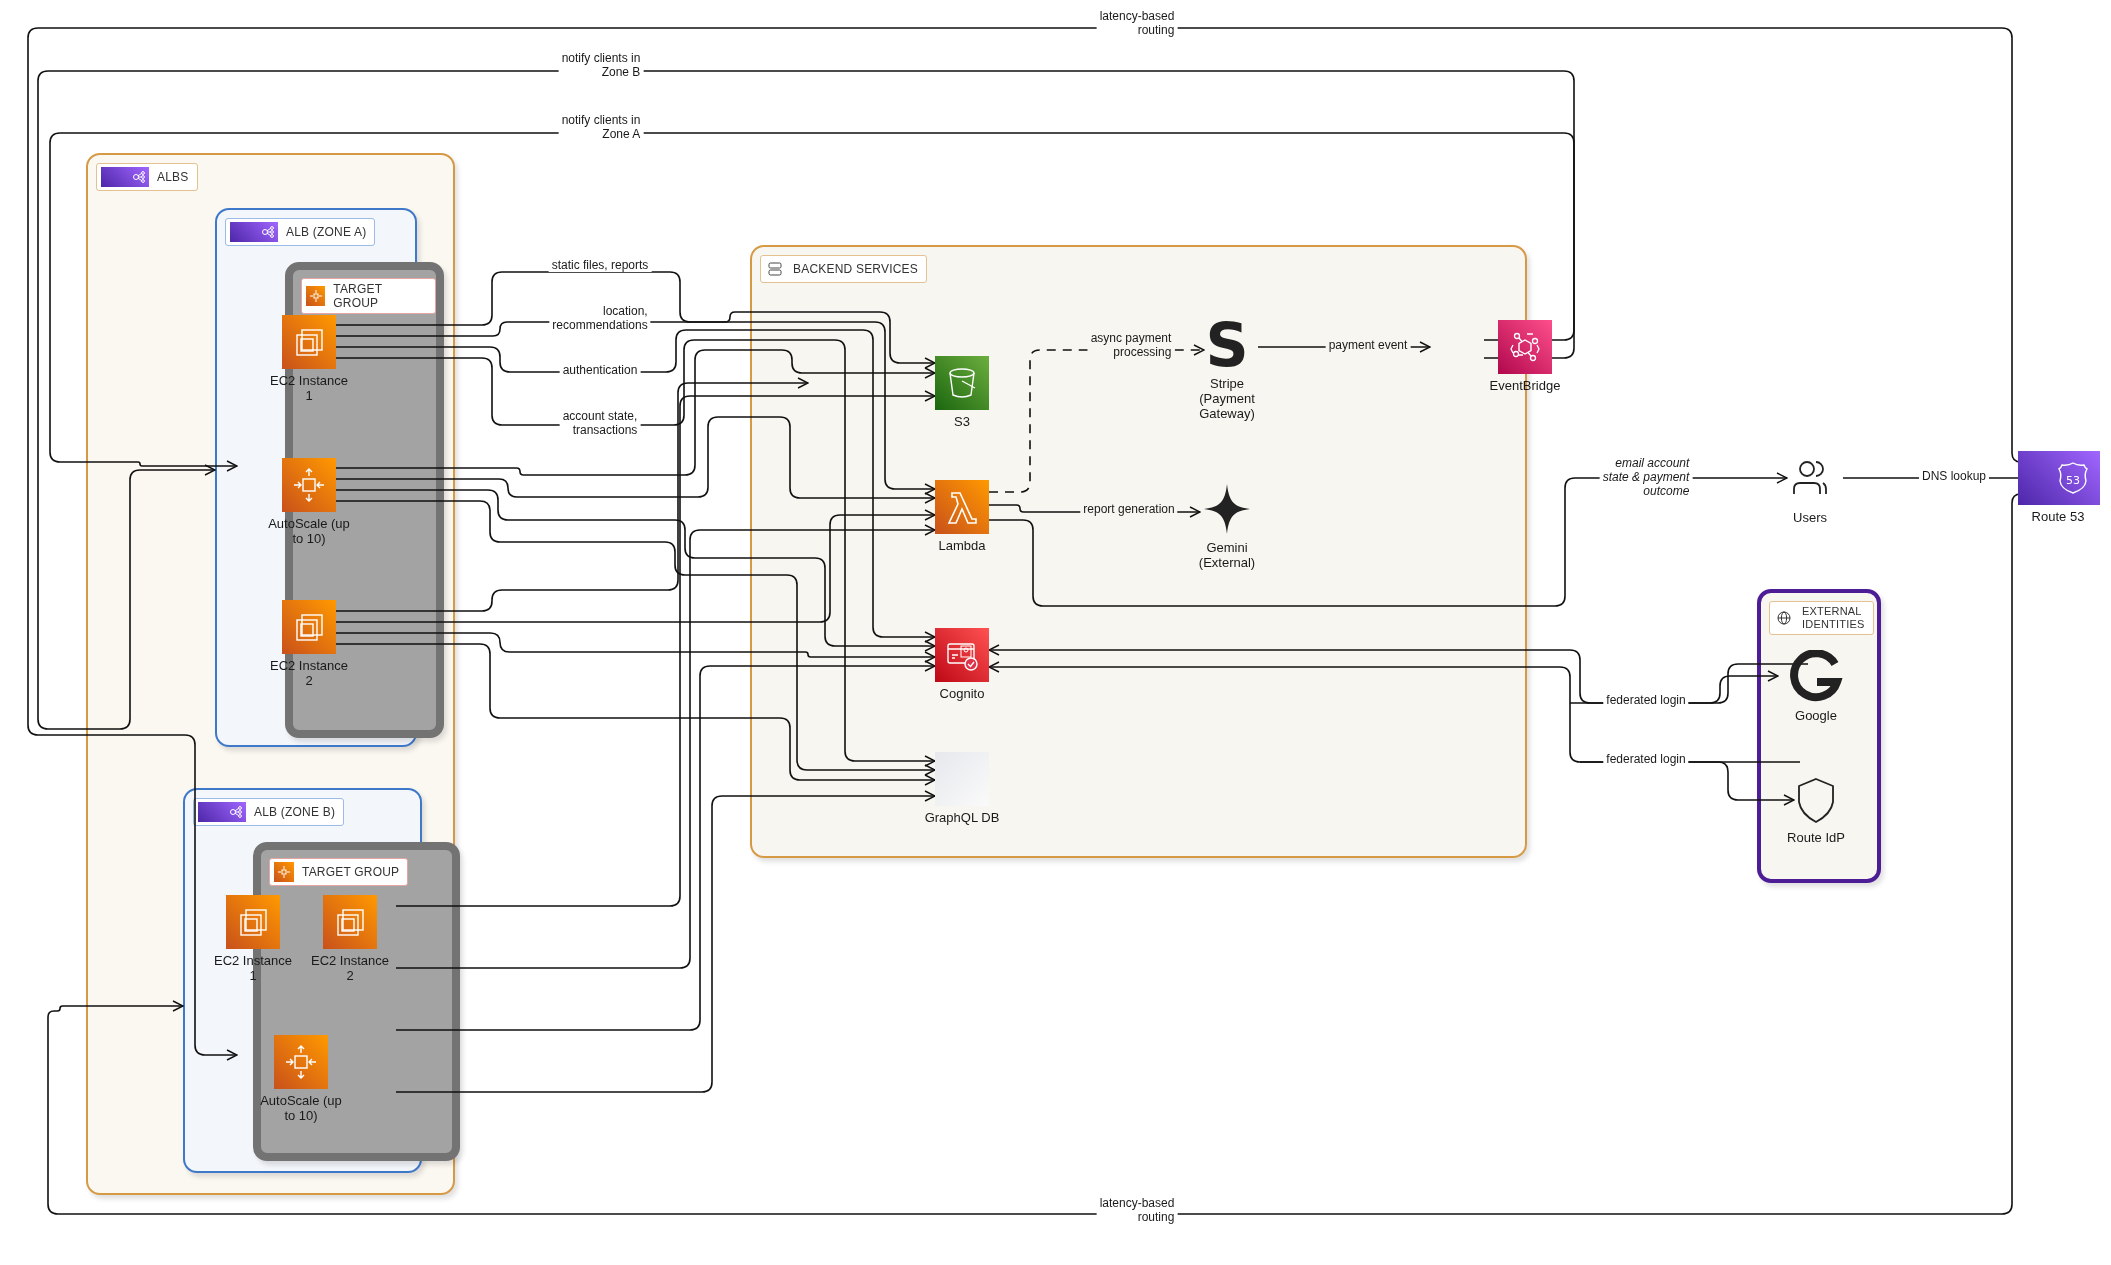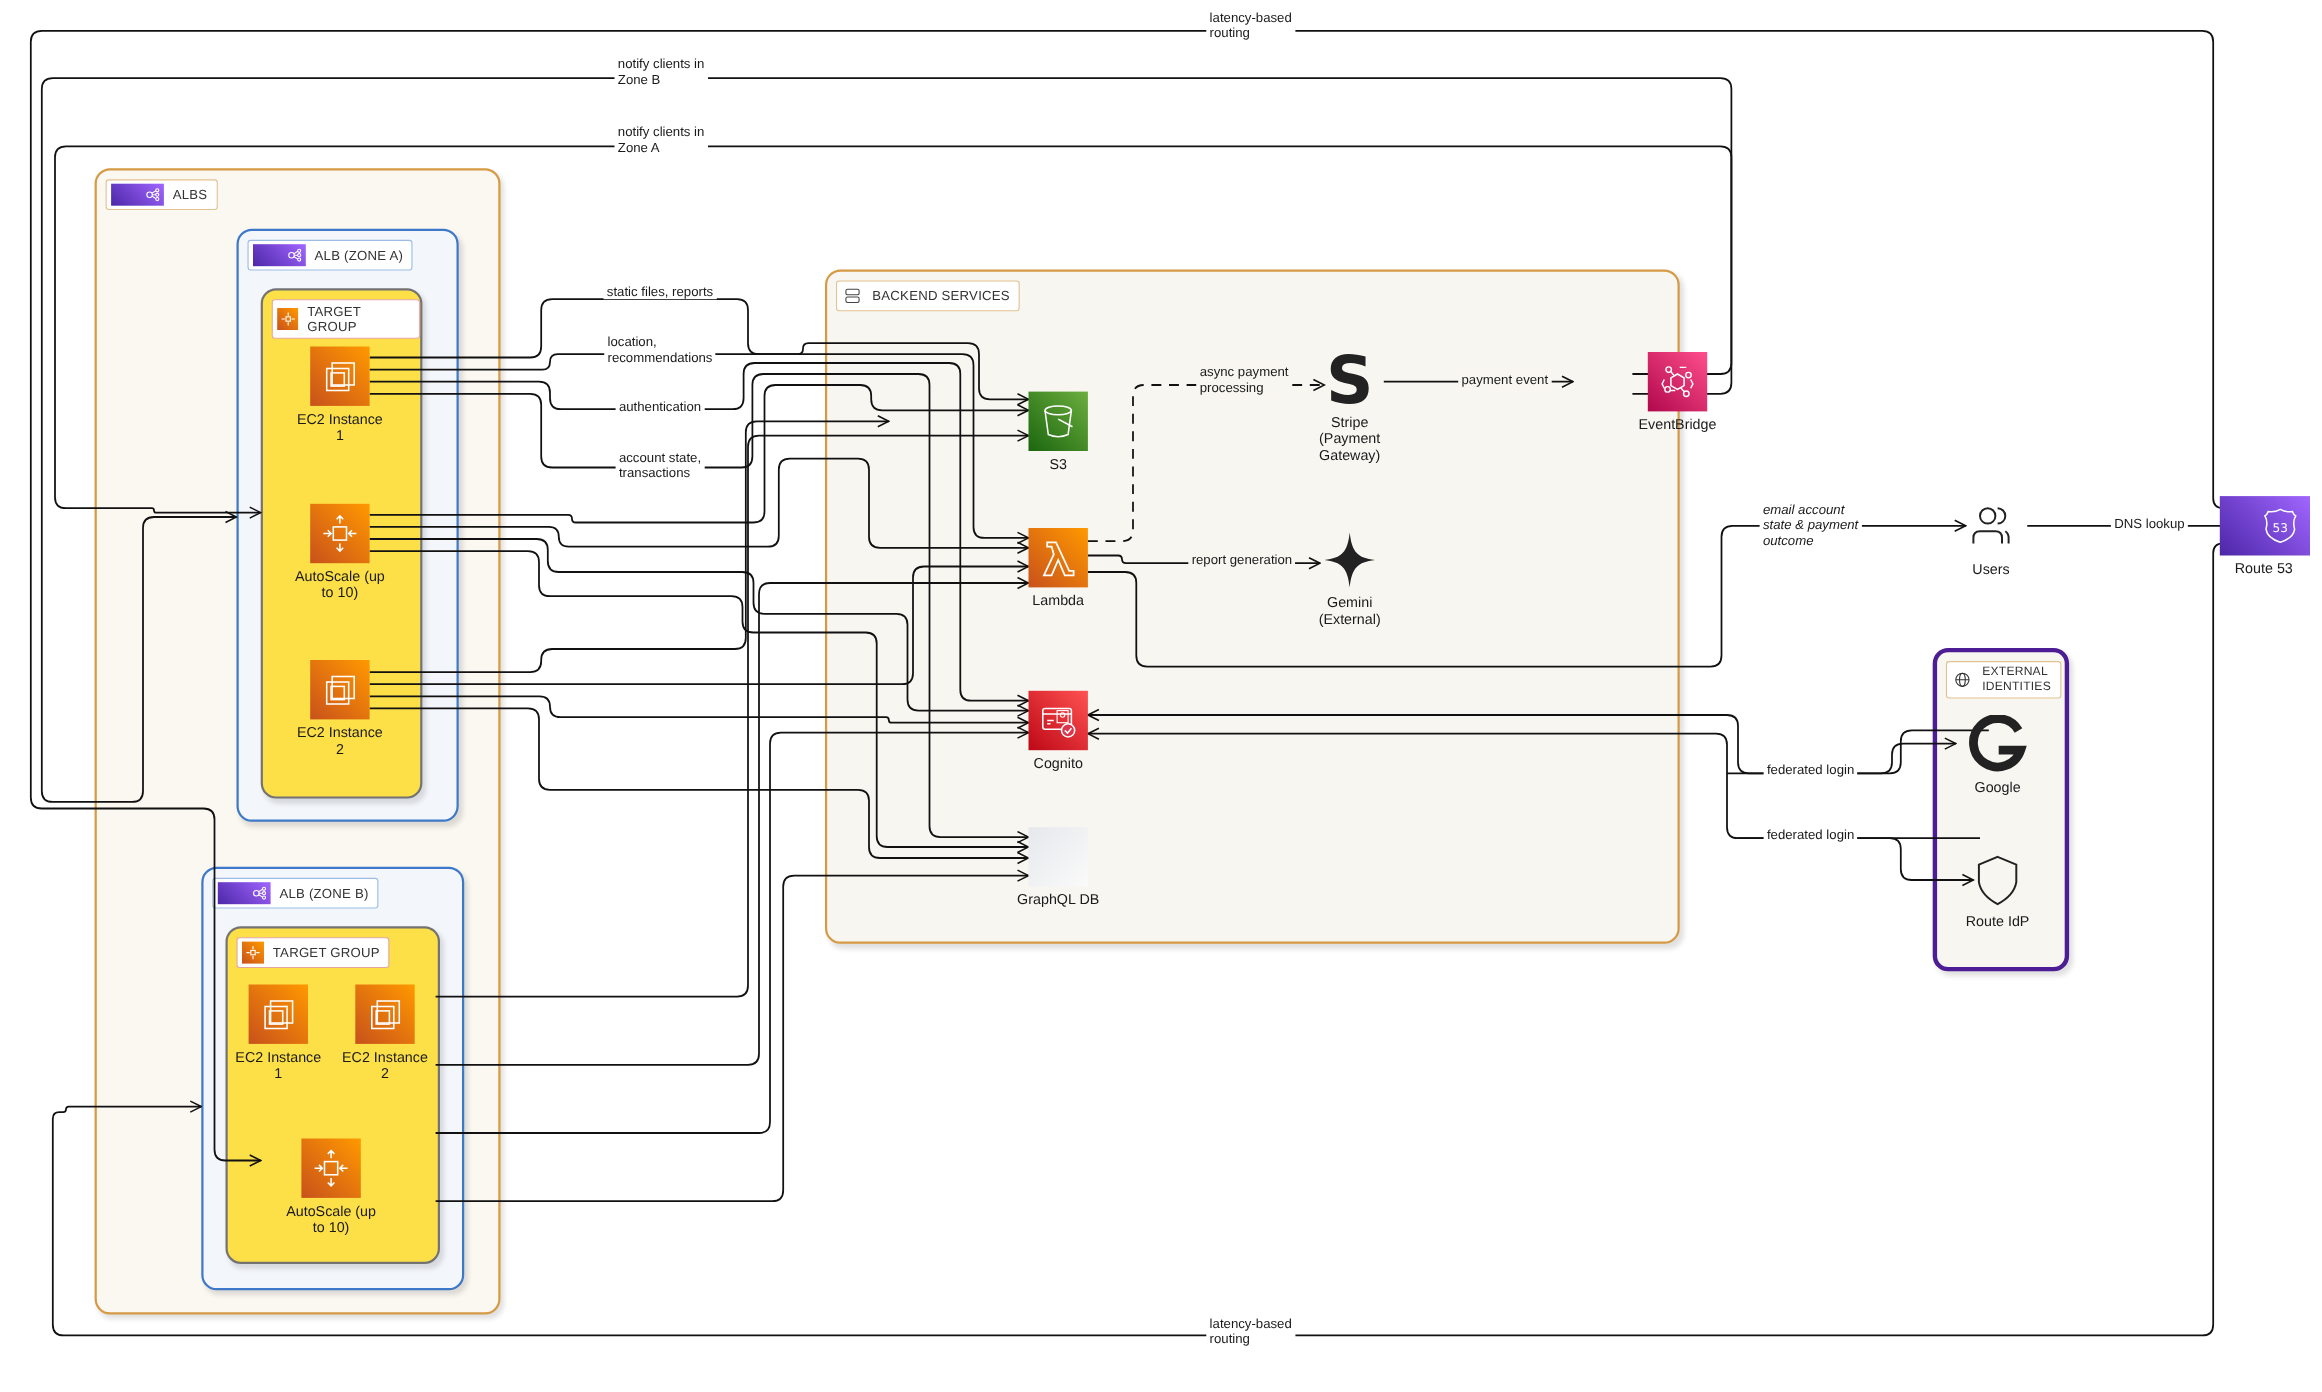--- a/index.html
+++ b/index.html
@@ -1,39 +1,39 @@
 <!DOCTYPE html>
 <html><head>
 <meta charset="utf-8">
 <style>
   html,body{margin:0;padding:0;background:#fff;}
   body{width:2111px;height:1265px;position:relative;overflow:hidden;font-family:"Liberation Sans",sans-serif;color:#1a1a1a;}
   #wires{position:absolute;left:0;top:0;width:2111px;height:1265px;z-index:3;pointer-events:none;}
   .group{position:absolute;border-radius:14px;box-shadow:3px 4px 5px rgba(0,0,0,0.12);}
   .g-albs{border:2px solid #d69a44;background:#fbf7f1;}
   .g-zone{border:2px solid #3e78c9;background:#f3f6fb;}
-  .g-tg{border:2px solid #737373;background:#fde047;}
+  .g-tg{border:8px solid #737373;background:#a3a3a3;margin-left:48px;}
   .g-backend{border:2px solid #d69a44;background:#f8f6f1;}
   .g-ext{border:4px solid #4c1d95;background:#f8f6f1;}
   .gtag{position:absolute;left:8px;top:8px;display:flex;align-items:center;gap:8px;padding:3px 8px 3px 4px;border-radius:3px;background:#fff;font-size:12px;letter-spacing:0.2px;color:#333;}
   .gtag.t-albs{border:1.5px solid #e3c190;}
   .gtag.t-zone{border:1.5px solid #9cbbe6;}
   .gtag.t-tg{border:1.5px solid #e4a6a3;}
   .gtag.t-back{border:1.5px solid #e3c190;}
   .gtag.t-ext{border:1.5px solid #e3c190;line-height:13px;}
   .ticon{width:20px;height:20px;display:inline-flex;align-items:center;justify-content:center;}
   .node{position:absolute;z-index:4;text-align:center;}
   .node .ic{width:54px;height:54px;margin:0 auto;display:flex;align-items:center;justify-content:center;}
   .node .lbl{font-size:13px;line-height:15px;margin-top:4px;white-space:pre-line;color:#1a1a1a;}
   .orange{background:linear-gradient(45deg,#c8511b,#ff9900);}
   .green{background:linear-gradient(45deg,#1b660f,#6cae3e);}
   .red{background:linear-gradient(45deg,#bd0816,#ff5252);}
   .pink{background:linear-gradient(45deg,#b0084d,#ff4f8b);}
   .purple{background:linear-gradient(45deg,#4d27a8,#a166ff);padding-left:28px;}
-  .edge-label{position:absolute;z-index:5;font-size:12px;line-height:14px;text-align:left;background:#fff;padding:0 3px;white-space:pre-line;color:#1a1a1a;transform:translate(-50%,-50%);}
+  .edge-label{position:absolute;z-index:5;font-size:12px;line-height:14px;text-align:right;background:#fff;padding:0 3px;white-space:pre-line;color:#1a1a1a;transform:translate(-50%,-50%);}
   .edge-label.bg-back{background:#f8f6f1;margin-left:24px;}
 </style>
 </head>
 <body>
 
 <div class="group g-albs" style="left:86px;top:153px;width:365px;height:1038px;">
   <div class="gtag t-albs">
     <span class="ticon purple">
         <svg width="14" height="14" viewBox="0 0 14 14">
           <circle cx="4" cy="7" r="2.5" fill="none" stroke="#fff" stroke-width="1"></circle>

